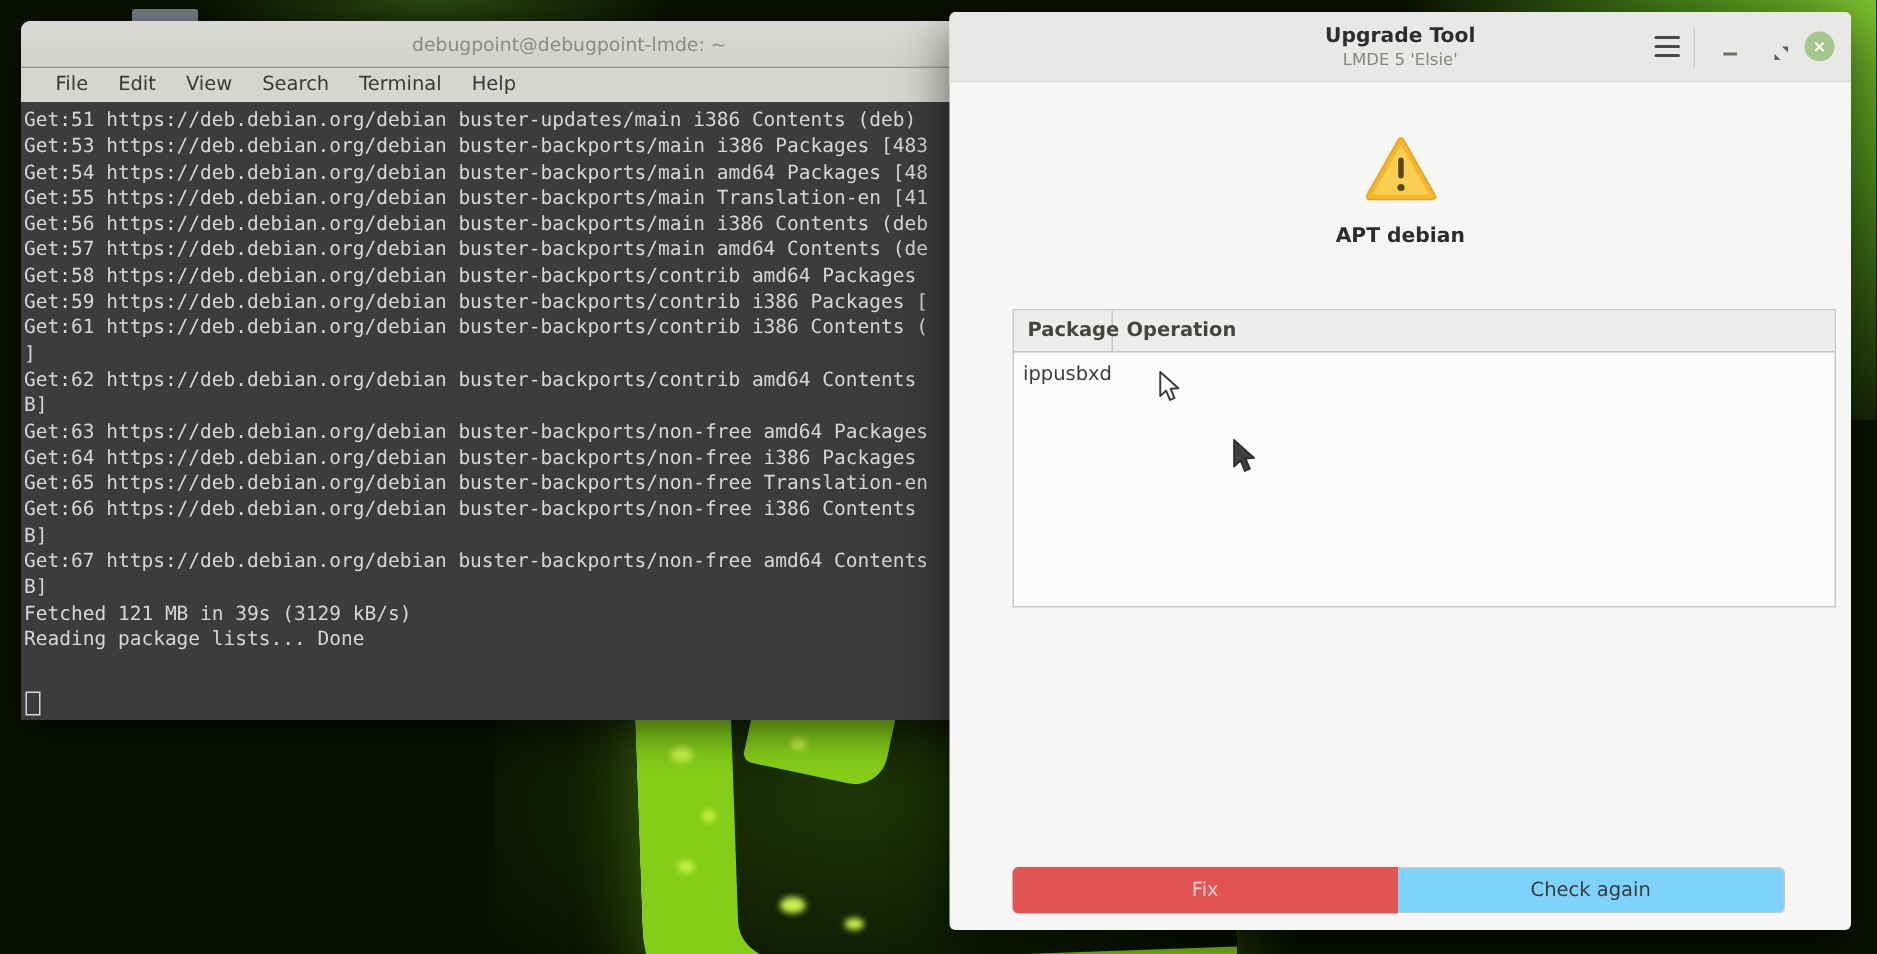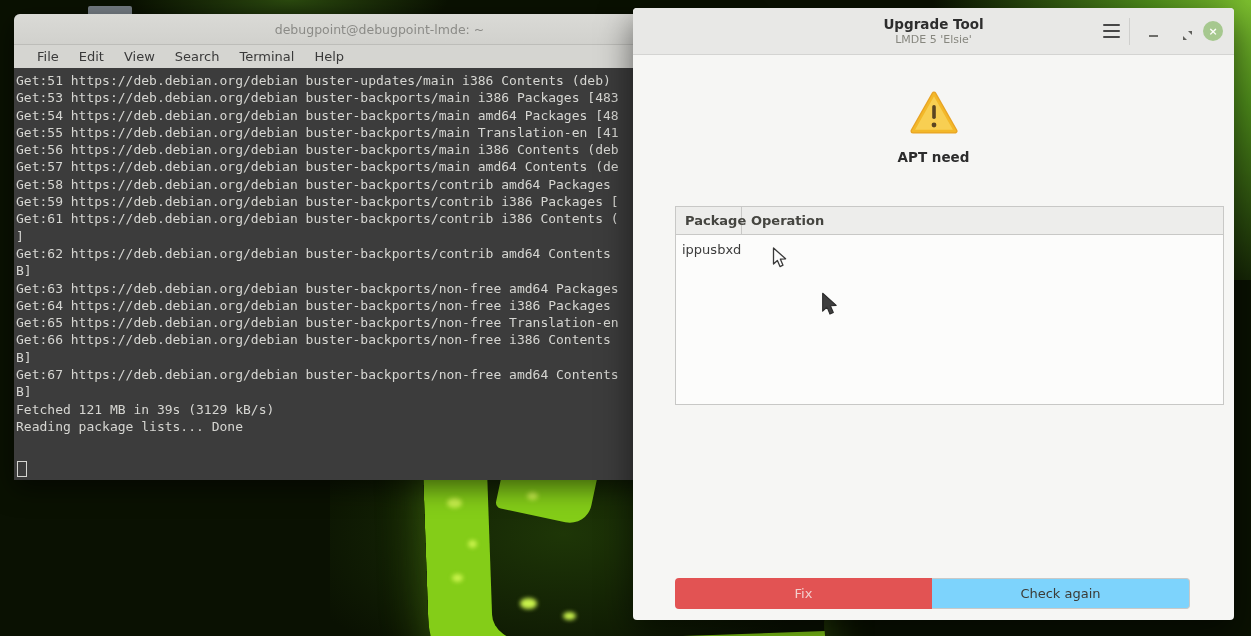--- a/index.html
+++ b/index.html
@@ -172,21 +172,21 @@
 
   <div class="warn-icon">
     <svg width="52" height="48" viewBox="0 0 52 48">
       <path d="M26 6 L47 43 H5 Z" fill="#f6c63c" stroke="#e8a425" stroke-width="5" stroke-linejoin="round"></path>
       <path d="M26 6 L47 43 H5 Z" fill="#f8cf52" stroke="#f3b829" stroke-width="2.5" stroke-linejoin="round"></path>
       <rect x="24.2" y="17" width="3.6" height="14" rx="1.8" fill="#5a4522"></rect>
       <circle cx="26" cy="37" r="2.4" fill="#5a4522"></circle>
     </svg>
   </div>
 
-  <div class="dlg-heading">APT need</div>
+  <div class="dlg-heading">APT debian</div>
 
   <div class="ops-table">
     <div class="ops-thead">
       <div class="ops-th col-package">Package</div>
       <div class="ops-th col-operation">Operation</div>
     </div>
     <div class="ops-row">
       <div class="ops-td col-package">ippusbxd</div>
     </div>
   </div>

